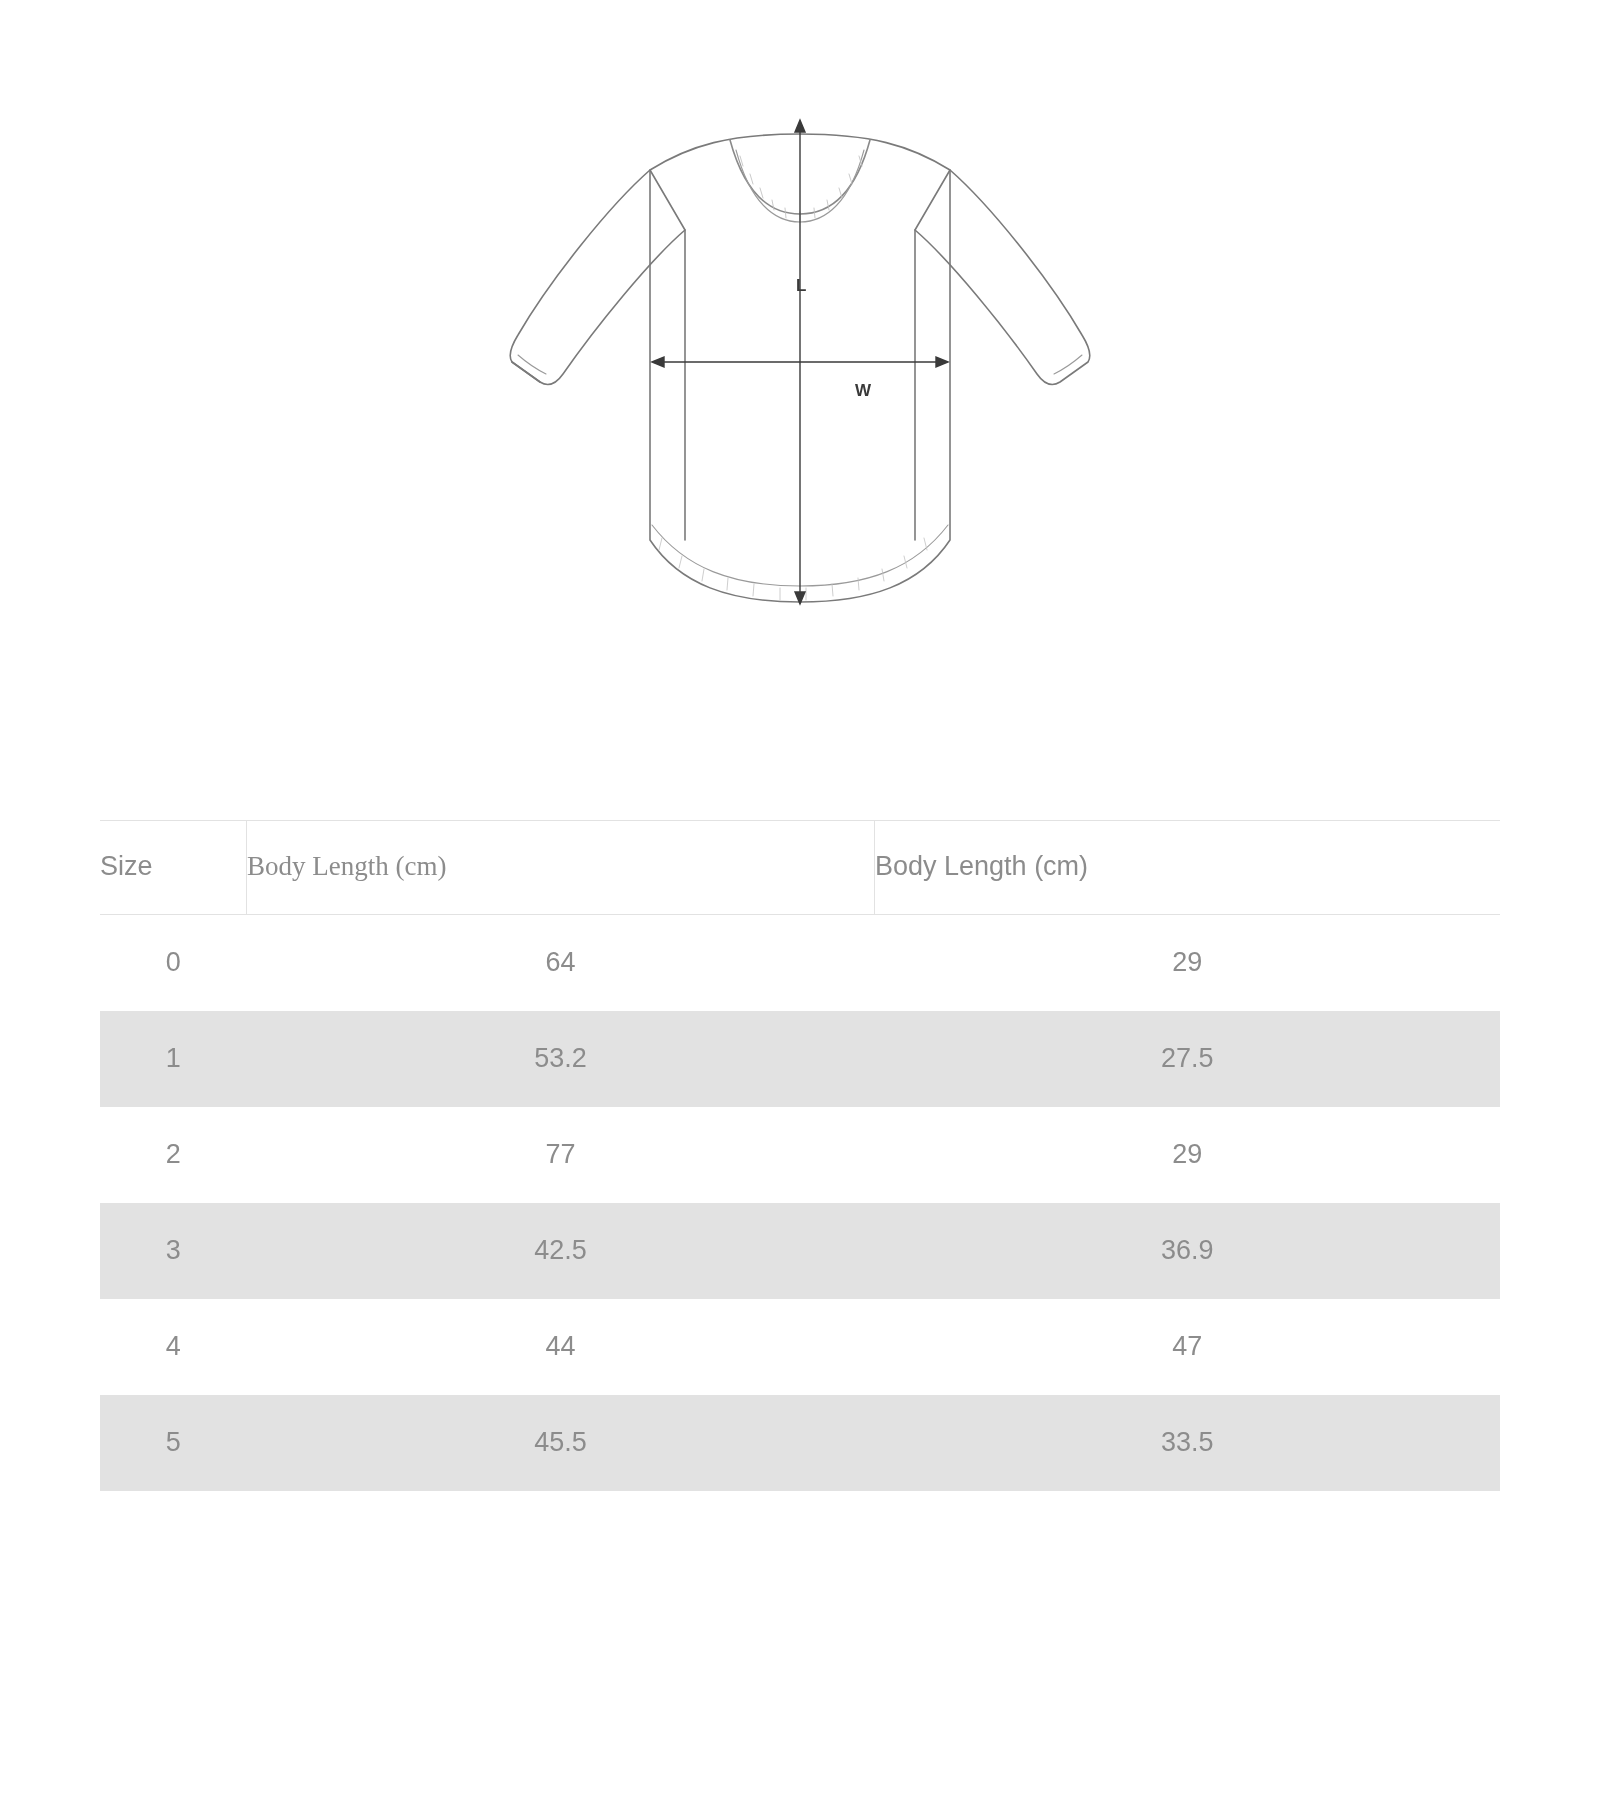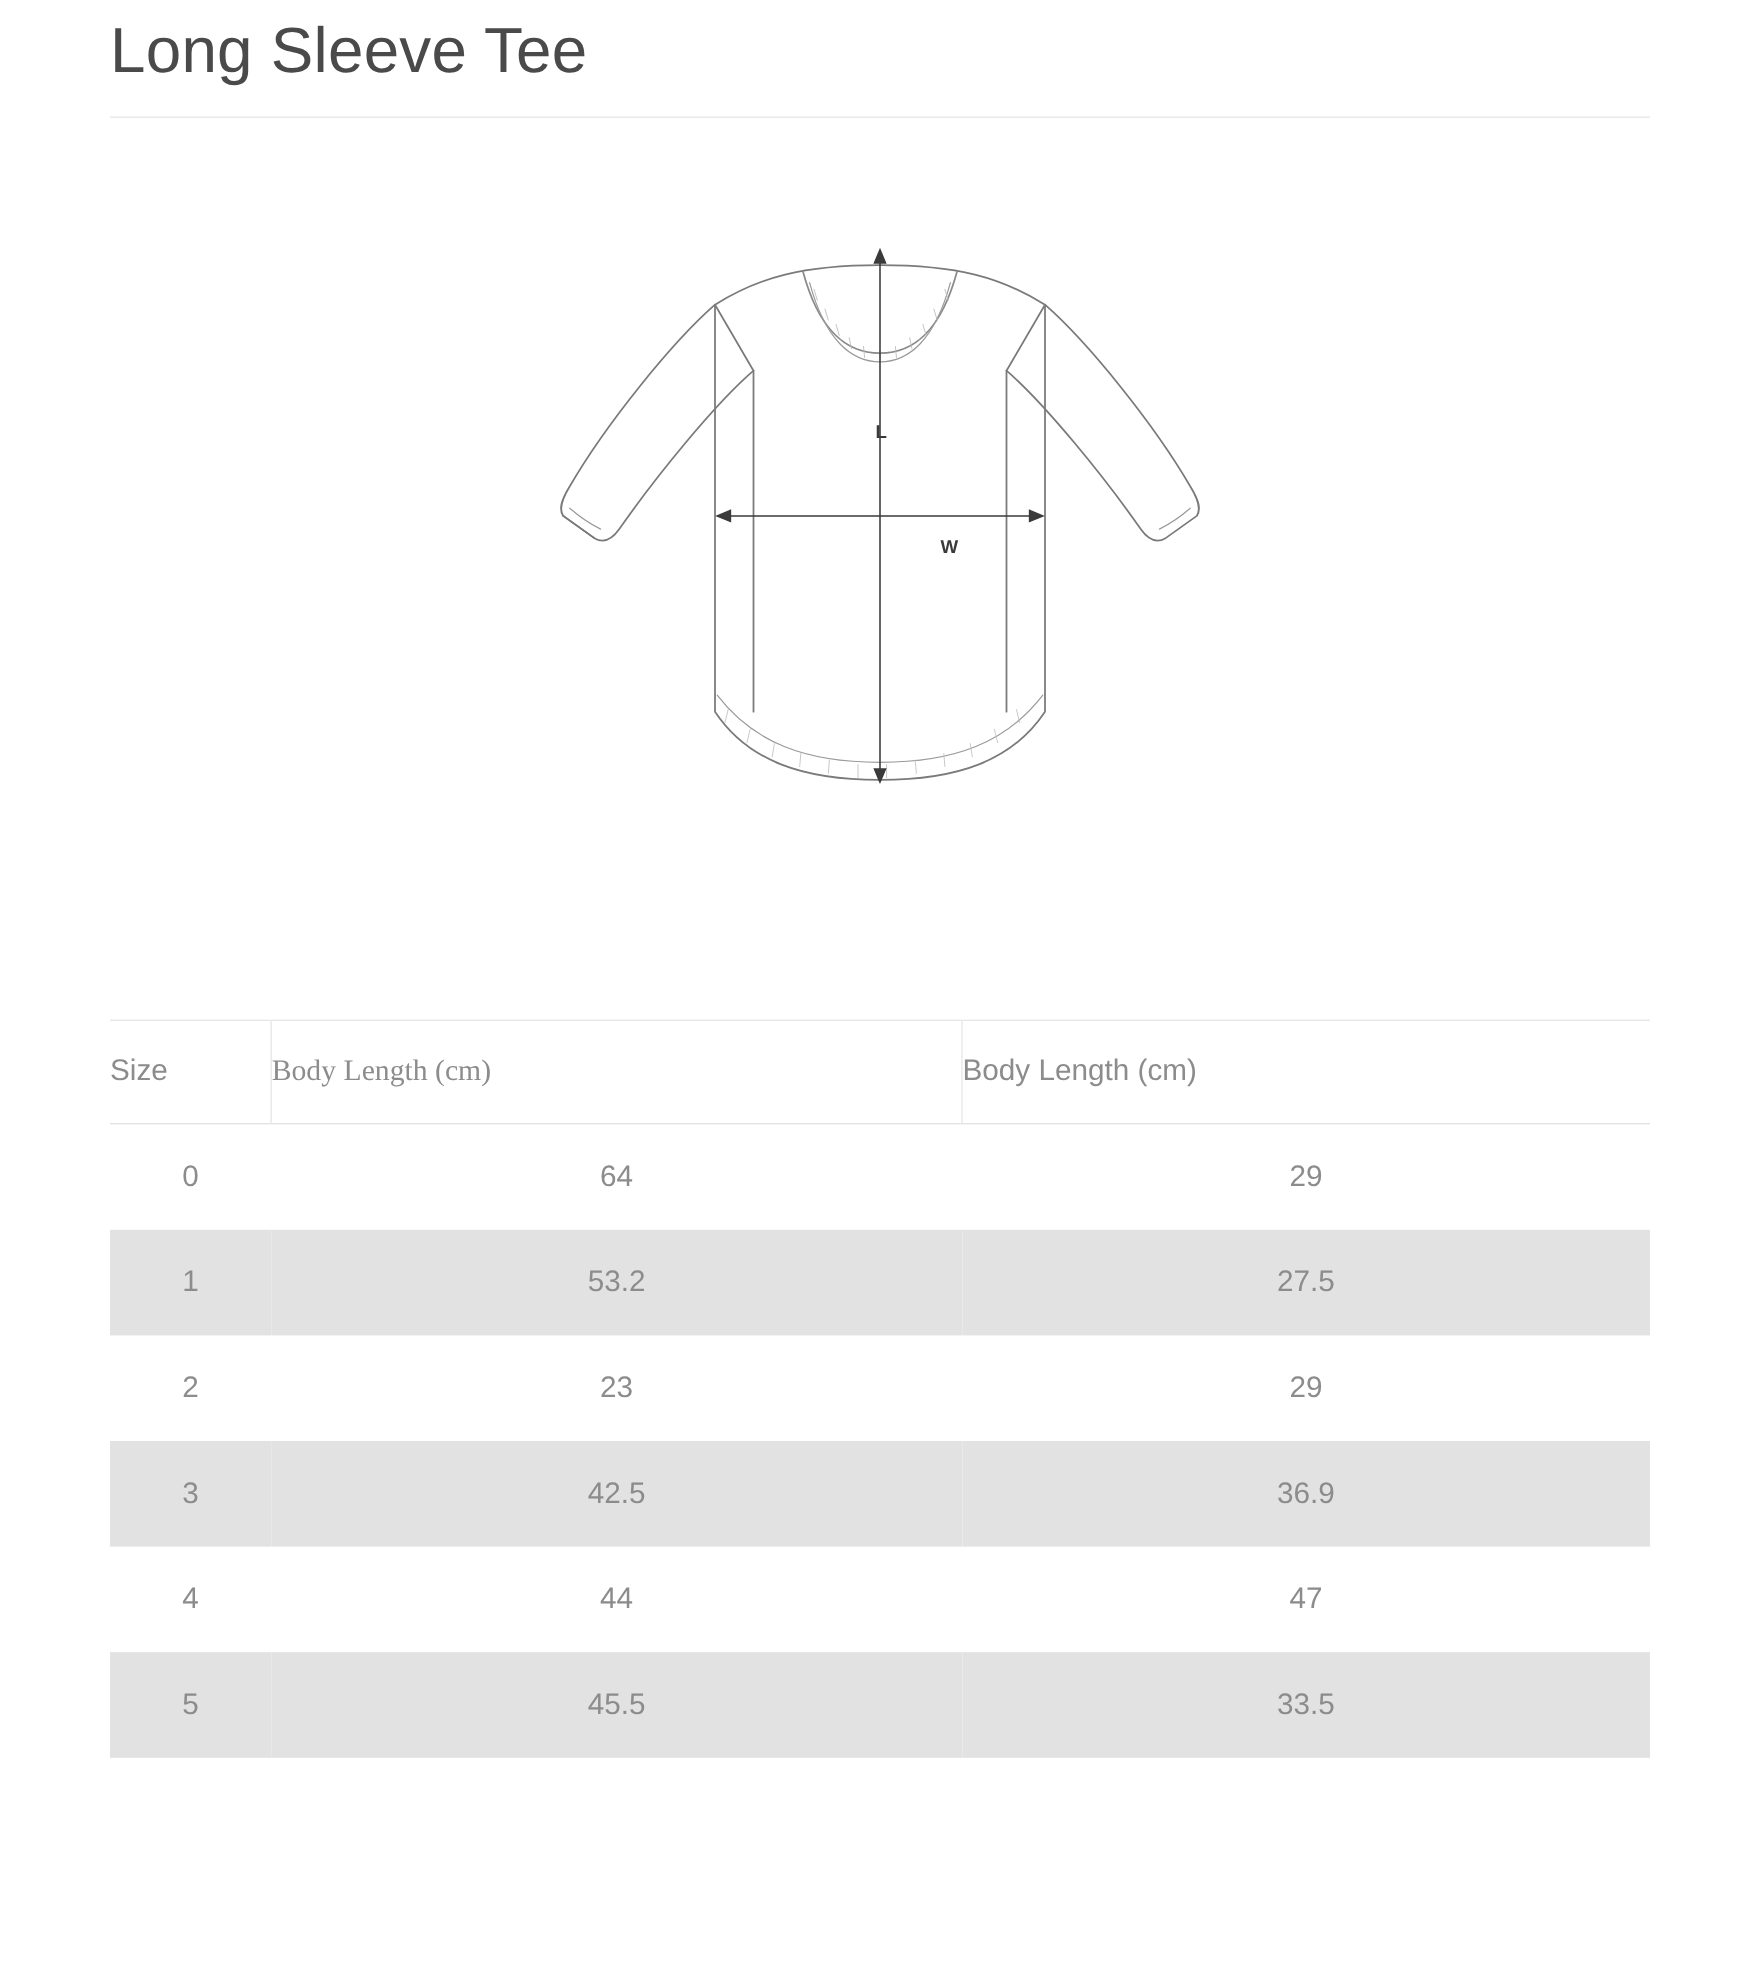--- a/index.html
+++ b/index.html
@@ -83,23 +83,20 @@
     font-weight: 700;
     fill: #3a3a3a;
     font-family: "Liberation Sans", sans-serif;
   }
 </style>
 </head>
 <body>
 
 <div class="page">
 
-  <div class="title-wrap">
-    <h1 class="title">Long Sleeve Tee</h1>
-  </div>
 
   <div class="figure-area">
     <svg width="800" height="600" viewBox="0 0 800 600">
       <g fill="none" stroke="#7a7a7a" stroke-width="1.6" stroke-linejoin="round" stroke-linecap="round">
 
         <path d="M250 60 C 210 95, 150 170, 118 225 C 110 238, 108 246, 112 252 L 140 272 C 148 277, 156 274, 163 264 C 195 218, 250 150, 285 120 Z"></path>
 
         <path d="M112 252 L 140 272" stroke-dasharray="0"></path>
         <path d="M118 245 C 126 252, 134 258, 146 264" stroke="#9a9a9a" stroke-width="1.1"></path>
 
@@ -174,21 +171,21 @@
         <td>64</td>
         <td>29</td>
       </tr>
       <tr class="alt">
         <td>1</td>
         <td>53.2</td>
         <td>27.5</td>
       </tr>
       <tr>
         <td>2</td>
-        <td>23</td>
+        <td>77</td>
         <td>29</td>
       </tr>
       <tr class="alt">
         <td>3</td>
         <td>42.5</td>
         <td>36.9</td>
       </tr>
       <tr>
         <td>4</td>
         <td>44</td>

